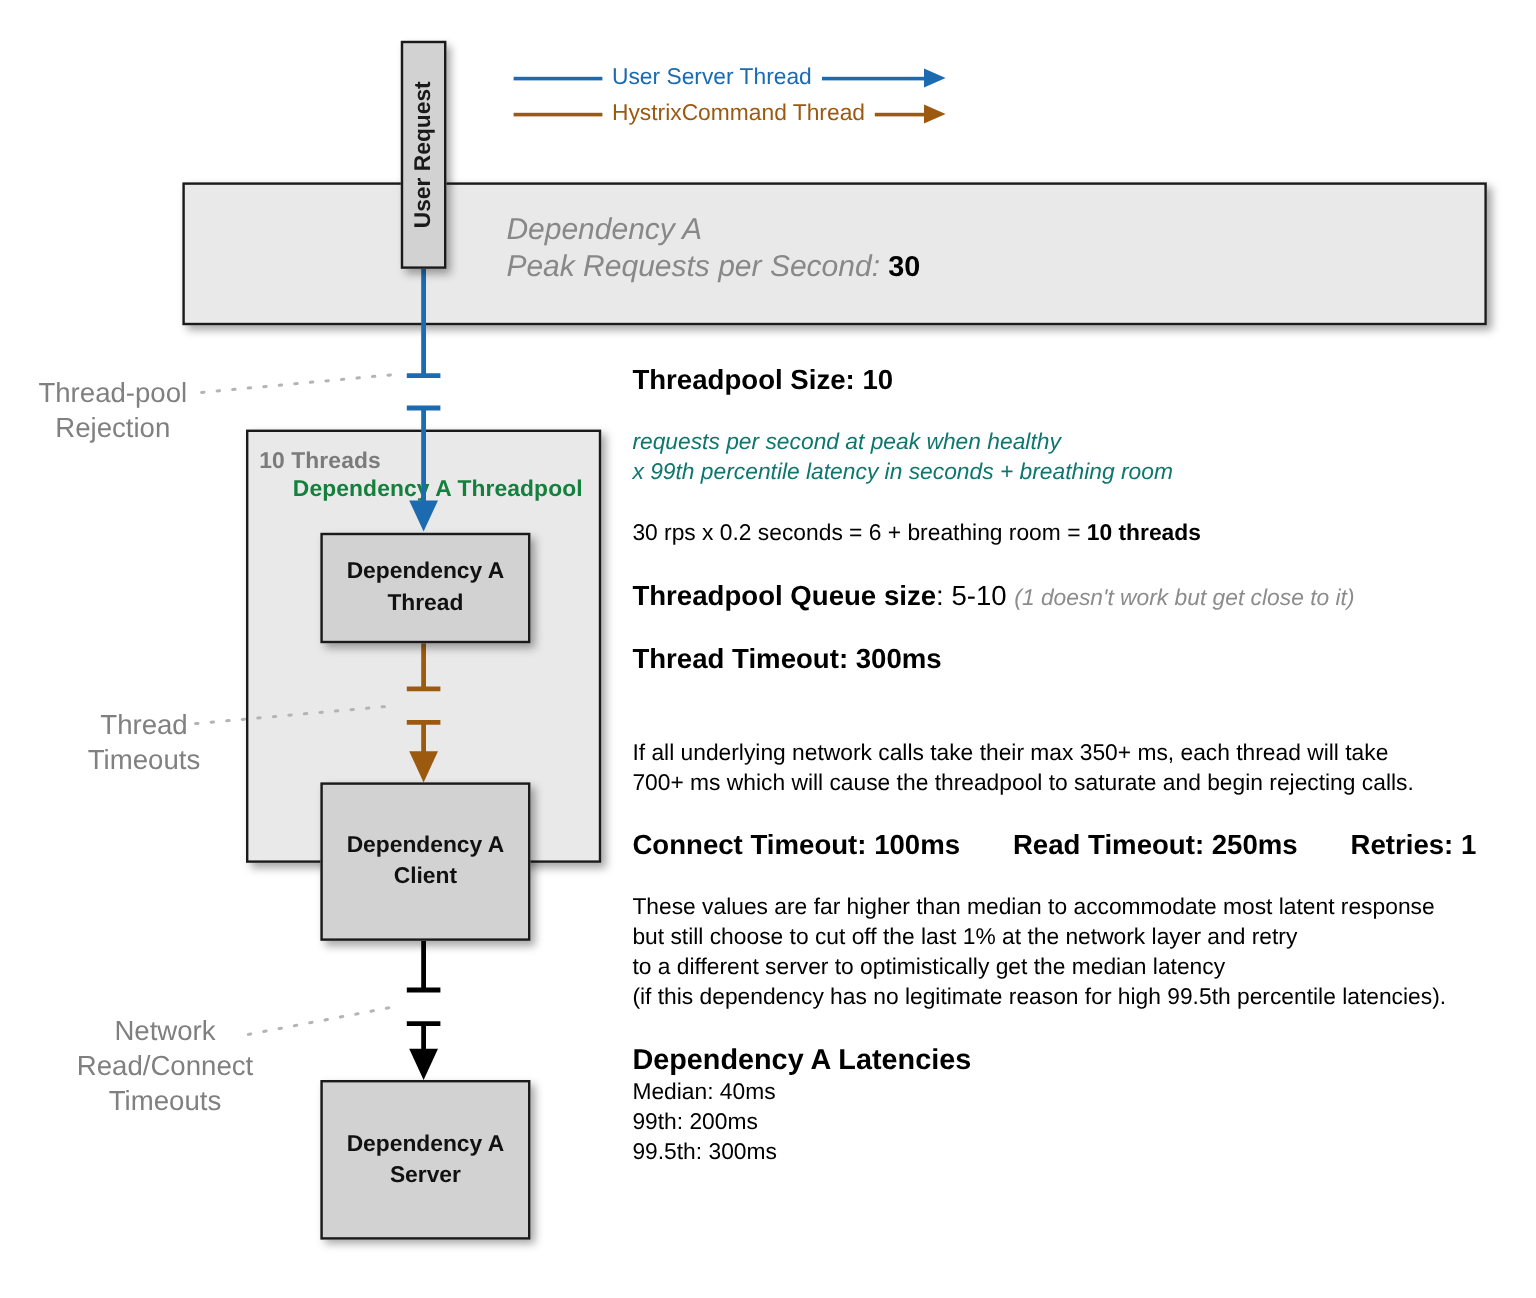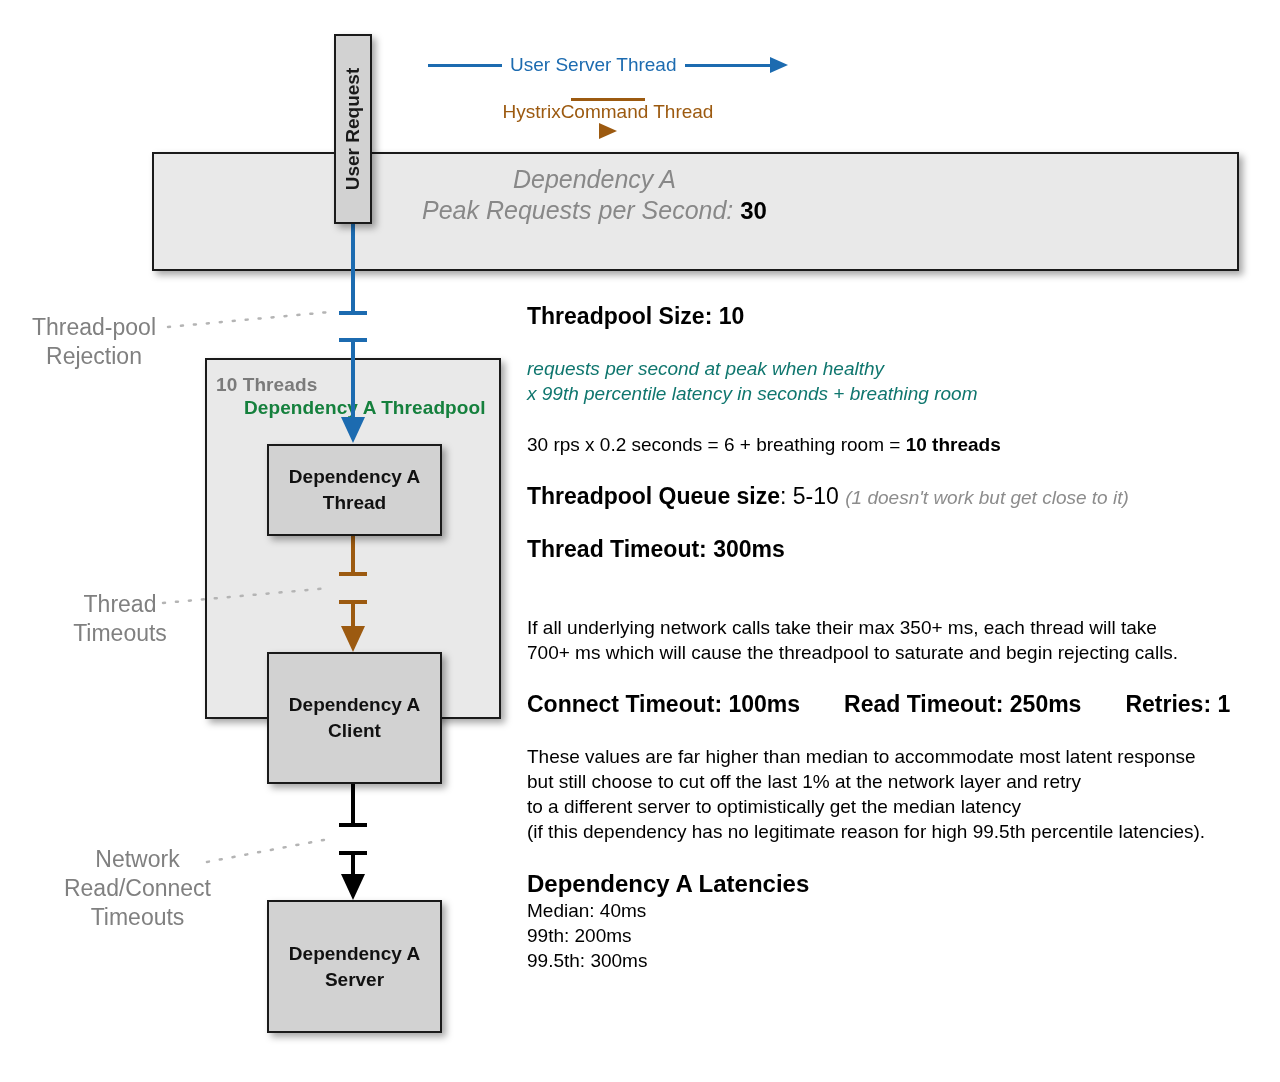--- a/index.html
+++ b/index.html
@@ -32,27 +32,26 @@
   .box-light  { background: #e9e9e9; }
   .box-mid    { background: #d2d2d2; }
 
   
   #dep-band {
     left: 152px; top: 152px;
     width: 1087px; height: 119px;
   }
   #dep-band-text {
     position: absolute;
-    left: 422px; top: 164px;
+    left: 422px; top: 176px;
     font-style: italic;
     font-size: 25px;
     line-height: 31px;
     color: #888888;
     white-space: pre;
-    text-align: center;
   }
   #dep-band-text b {
     color: #000000;
     font-style: normal;
     font-weight: bold;
     font-size: 24px;
   }
 
   
   #threadpool-box {
@@ -130,21 +129,21 @@
   }
   .legend-row {
     position: absolute;
     left: 0;
     width: 360px;
     height: 30px;
     display: flex;
     align-items: center;
   }
   .legend-row.r0 { top: 2px; }
-  .legend-row.r1 { top: 50px; flex-direction: column; }
+  .legend-row.r1 { top: 32px; }
   .legend-label {
     font-size: 19px;
     white-space: nowrap;
     padding: 0 8px;
   }
   .legend-seg {
     height: 3px;
     flex: 0 0 auto;
   }
   .legend-seg.left  { width: 74px; }

